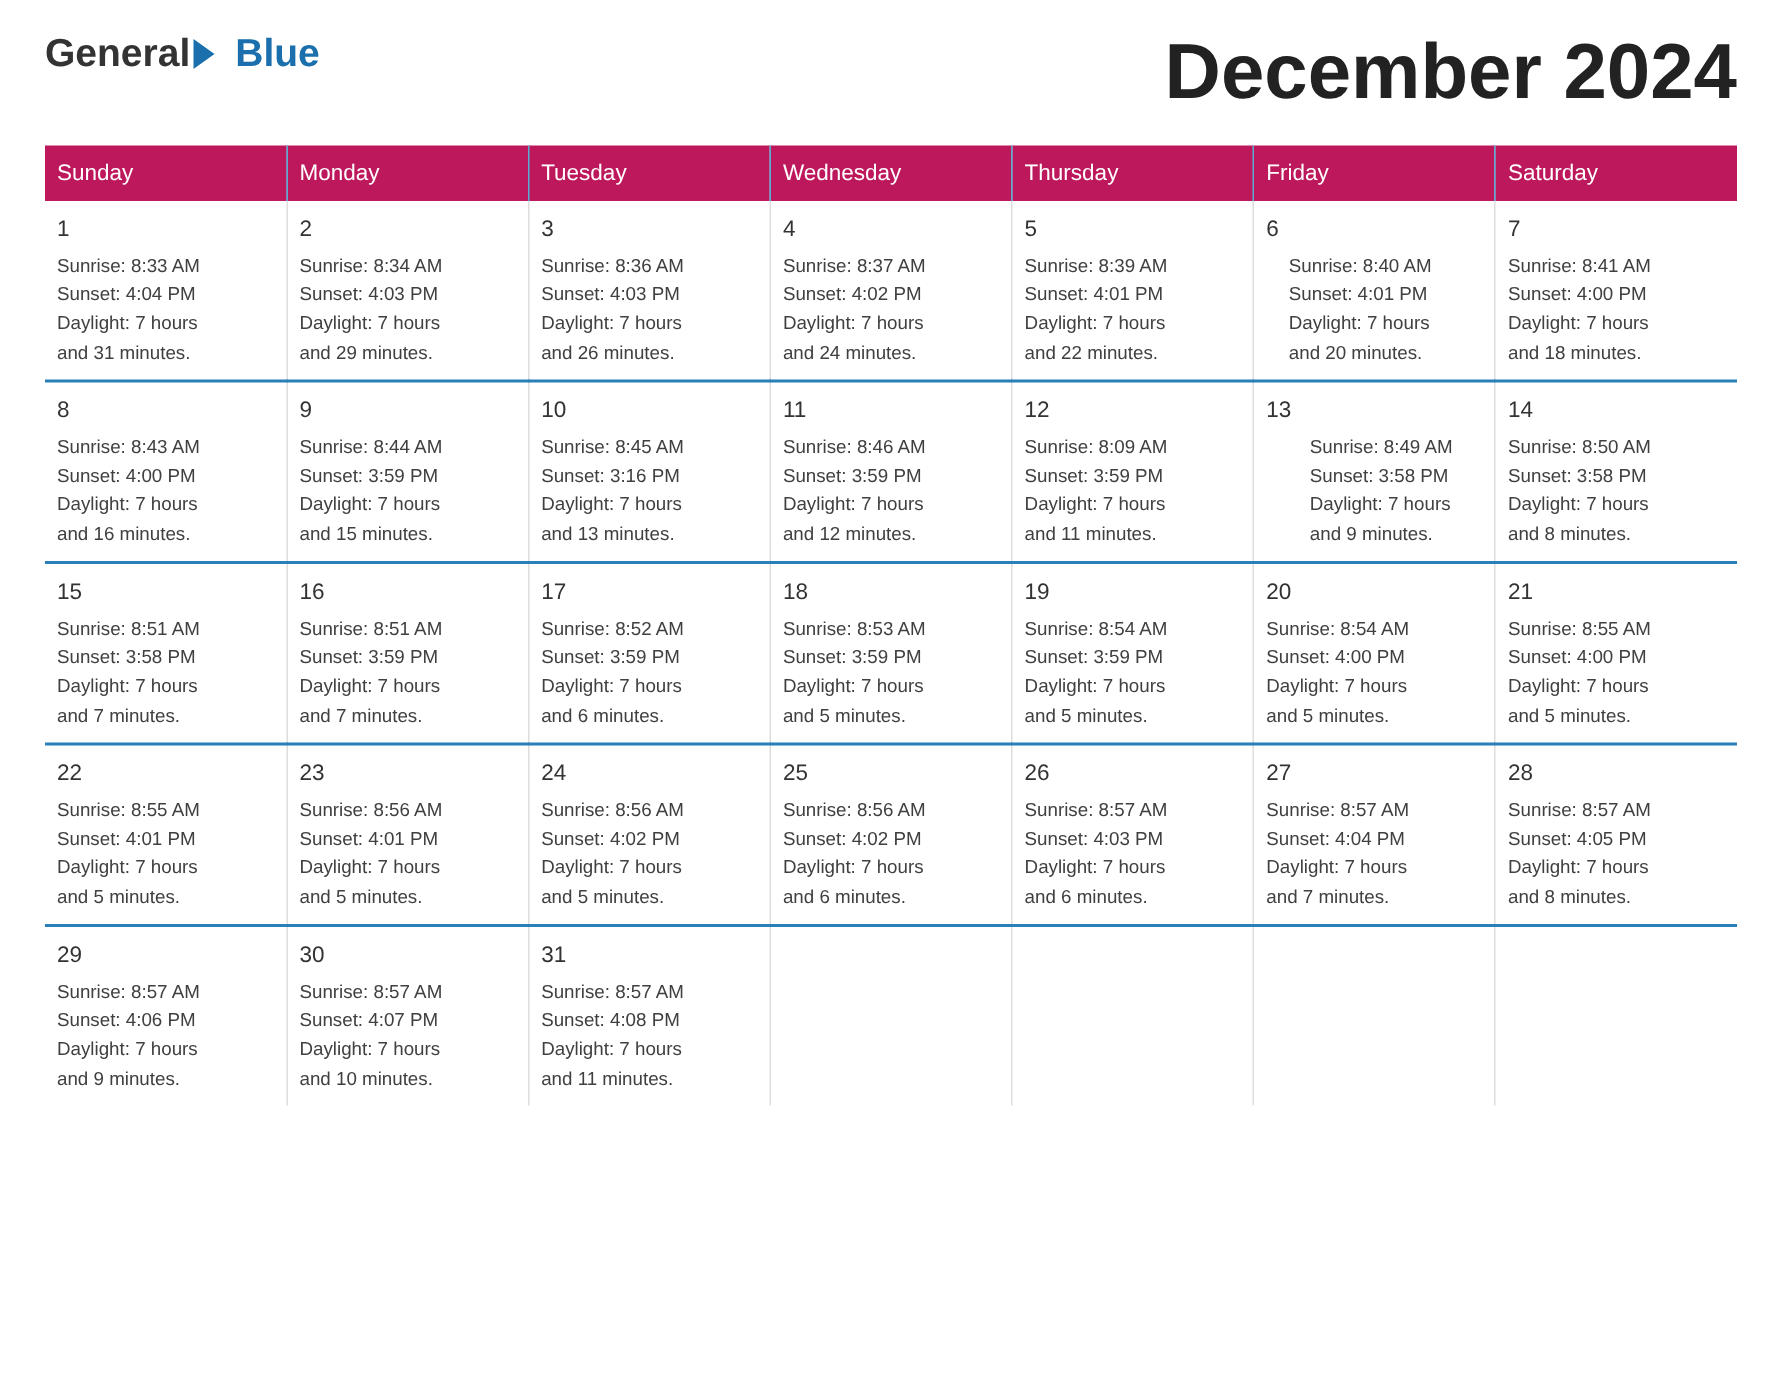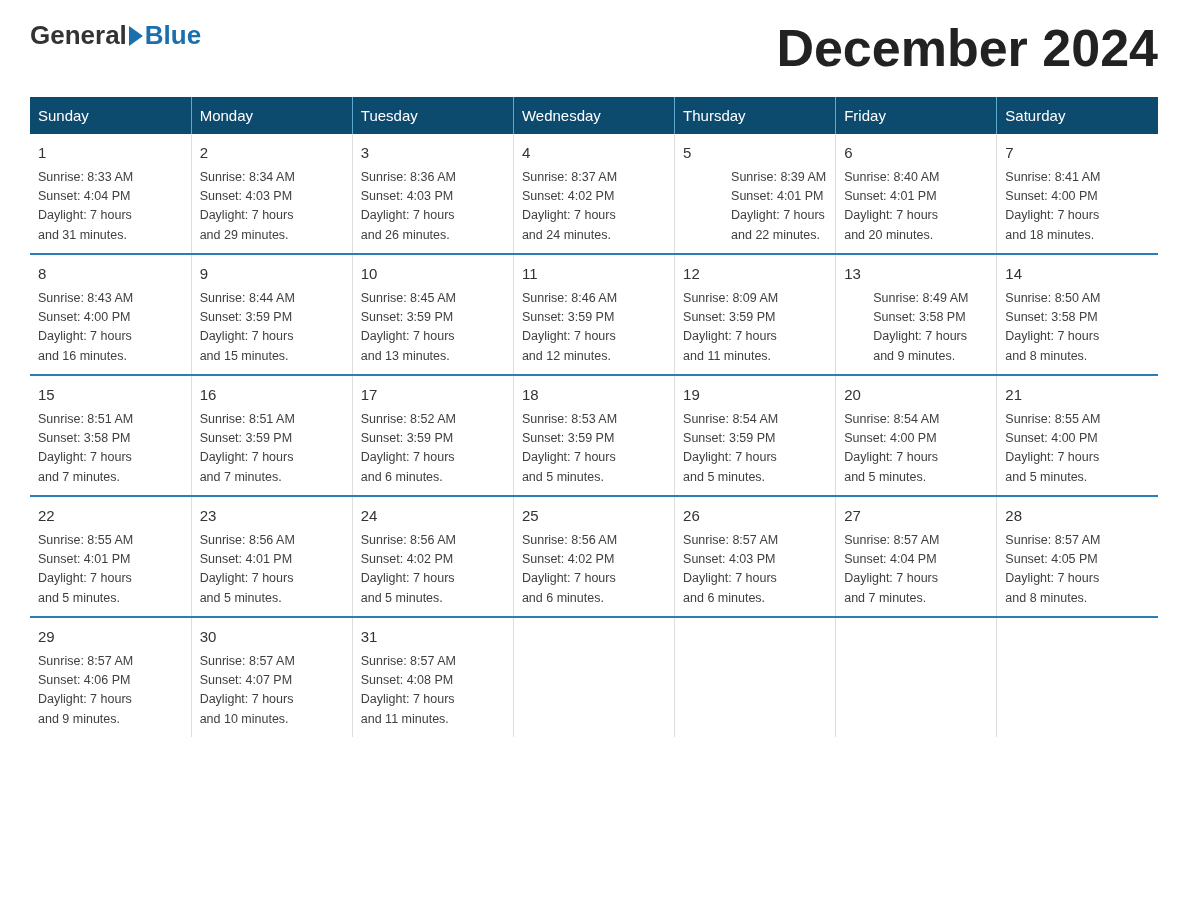--- a/index.html
+++ b/index.html
@@ -33,20 +33,21 @@
       width: 0;
       height: 0;
       border-left: 14px solid #1a6fac;
       border-top: 10px solid transparent;
       border-bottom: 10px solid transparent;
       margin: 0 2px;
       display: inline-block;
     }
     .logo-blue {
       color: #1a6fac;
+      margin-left: 12px;
     }
     .title-section {
       text-align: left;
     }
     .main-title {
       font-size: 52px;
       font-weight: bold;
       color: #222;
       line-height: 1.1;
     }
@@ -54,21 +55,21 @@
       font-size: 22px;
       color: #555;
       margin-top: 4px;
     }
     table {
       width: 100%;
       border-collapse: collapse;
       font-size: 13.5px;
     }
     thead tr {
-      background-color: #0c4a6e;
+      background-color: #be185d;
       color: white;
     }
     thead th {
       padding: 10px 8px;
       text-align: left;
       font-size: 15px;
       font-weight: normal;
       border-right: 1px solid #5aabd4;
     }
     thead th:last-child { border-right: none; }
@@ -154,28 +155,28 @@
         </td>
         <td>
           <span class="day-num">4</span>
           <div class="day-info" style="white-space: pre-line;">Sunrise: 8:37 AM
 Sunset: 4:02 PM
 Daylight: 7 hours
 and 24 minutes.</div>
         </td>
         <td>
           <span class="day-num">5</span>
-          <div class="day-info" style="white-space: pre-line; margin-left: 48px;">Sunrise: 8:39 AM
+          <div class="day-info" style="white-space: pre-line;">Sunrise: 8:39 AM
 Sunset: 4:01 PM
 Daylight: 7 hours
 and 22 minutes.</div>
         </td>
         <td>
           <span class="day-num">6</span>
-          <div class="day-info" style="white-space: pre-line;">Sunrise: 8:40 AM
+          <div class="day-info" style="white-space: pre-line; margin-left: 15px;">Sunrise: 8:40 AM
 Sunset: 4:01 PM
 Daylight: 7 hours
 and 20 minutes.</div>
         </td>
         <td>
           <span class="day-num">7</span>
           <div class="day-info" style="white-space: pre-line;">Sunrise: 8:41 AM
 Sunset: 4:00 PM
 Daylight: 7 hours
 and 18 minutes.</div>
@@ -192,21 +193,21 @@
         <td>
           <span class="day-num">9</span>
           <div class="day-info" style="white-space: pre-line;">Sunrise: 8:44 AM
 Sunset: 3:59 PM
 Daylight: 7 hours
 and 15 minutes.</div>
         </td>
         <td>
           <span class="day-num">10</span>
           <div class="day-info" style="white-space: pre-line;">Sunrise: 8:45 AM
-Sunset: 3:59 PM
+Sunset: 3:16 PM
 Daylight: 7 hours
 and 13 minutes.</div>
         </td>
         <td>
           <span class="day-num">11</span>
           <div class="day-info" style="white-space: pre-line;">Sunrise: 8:46 AM
 Sunset: 3:59 PM
 Daylight: 7 hours
 and 12 minutes.</div>
         </td>

